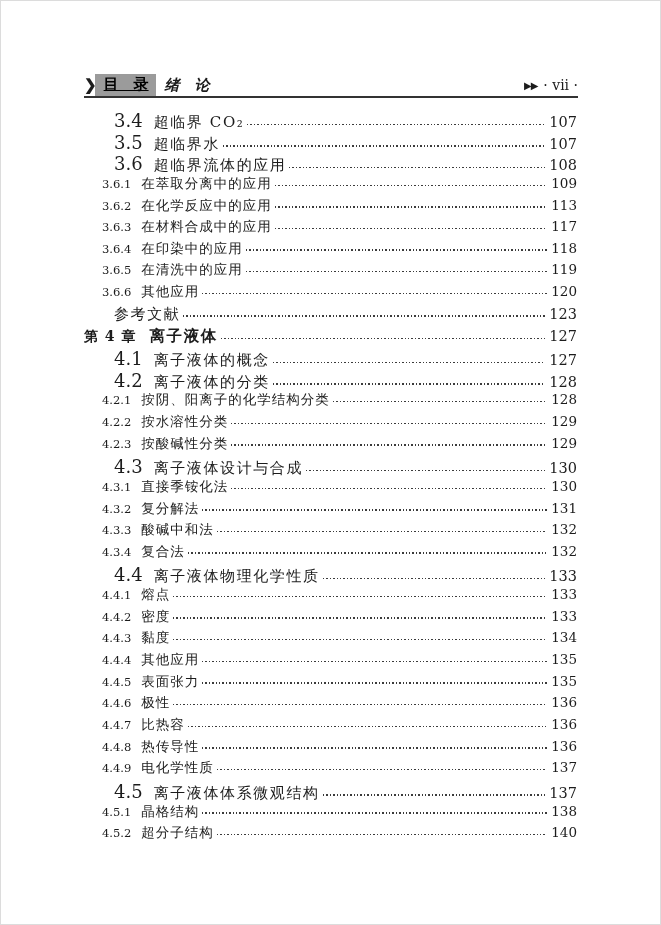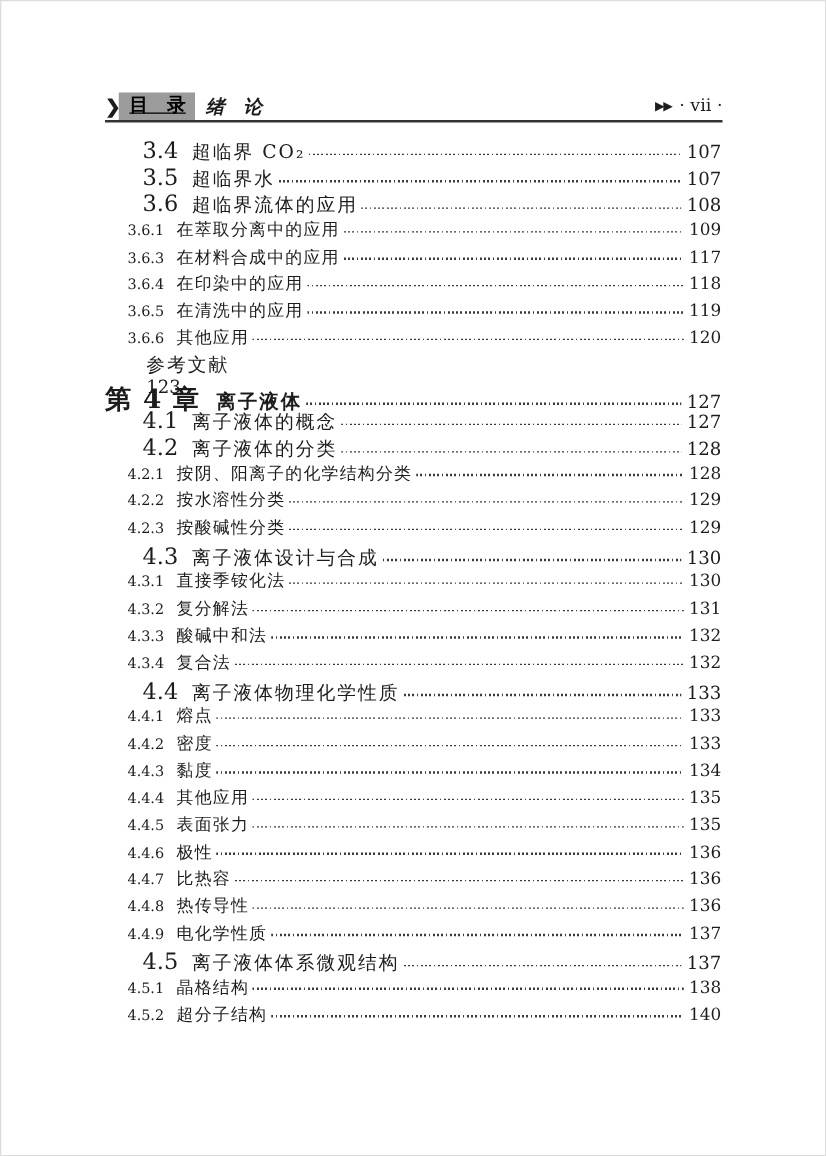--- a/index.html
+++ b/index.html
@@ -26,25 +26,25 @@
   .rule { position:absolute; left:83px; right:82px; top:95px; height:2px; background:#333; }
 
   
   .toc { position:absolute; left:0; right:0; top:109px; }
   .row {
     display:flex; align-items:baseline; height:21.65px;
     padding-right:83px; box-sizing:border-box; white-space:nowrap;
   }
   .row.chapter { padding-left:83px;  font-size:15.5px; font-weight:bold; }
   .row.lvl1    { padding-left:113px; font-size:15px; }
-  .row.refs    { padding-left:113px; font-size:15px;flex-direction:column; }
+  .row.refs    { padding-left:113px; font-size:15px; }
   .row.lvl2    { padding-left:101px; font-size:13.5px; }
 
   .num { flex:0 0 auto; }
-  .chapter .num { font-size:21px; margin-right:13px; letter-spacing:1px; }
+  .chapter .num { font-size:14px; margin-right:13px; letter-spacing:1px; }
   .lvl1 .num    { font-size:18px; margin-right:11px; min-width:21px; }
   .lvl2 .num    { font-size:11.5px; margin-right:10px; }
 
   .title { flex:0 0 auto; letter-spacing:1.6px; }
   .lvl2 .title { letter-spacing:1px; }
 
   .dots {
     flex:1 1 auto; height:1.4px; margin:0 4px 0 3px;
     background:repeating-linear-gradient(90deg,#3b3b3b 0 1.4px,transparent 1.4px 3.4px);
     transform:translateY(-2px); min-width:12px;
@@ -87,20 +87,26 @@
     <span class="dots"></span>
     <span class="pnum">108</span>
   </div>
       <div class="row lvl2">
     <span class="num">3.6.1</span>
     <span class="title">在萃取分离中的应用</span>
     <span class="dots"></span>
     <span class="pnum">109</span>
   </div>
       <div class="row lvl2">
+    <span class="num">3.6.2</span>
+    <span class="title">在化学反应中的应用</span>
+    <span class="dots"></span>
+    <span class="pnum">113</span>
+  </div>
+      <div class="row lvl2">
     <span class="num">3.6.3</span>
     <span class="title">在材料合成中的应用</span>
     <span class="dots"></span>
     <span class="pnum">117</span>
   </div>
       <div class="row lvl2">
     <span class="num">3.6.4</span>
     <span class="title">在印染中的应用</span>
     <span class="dots"></span>
     <span class="pnum">118</span>

